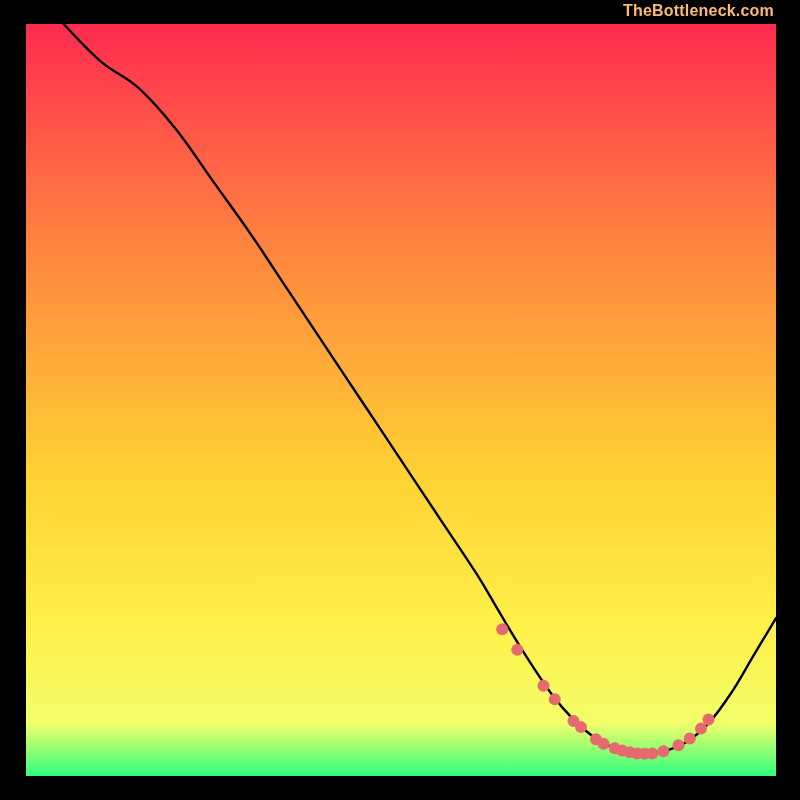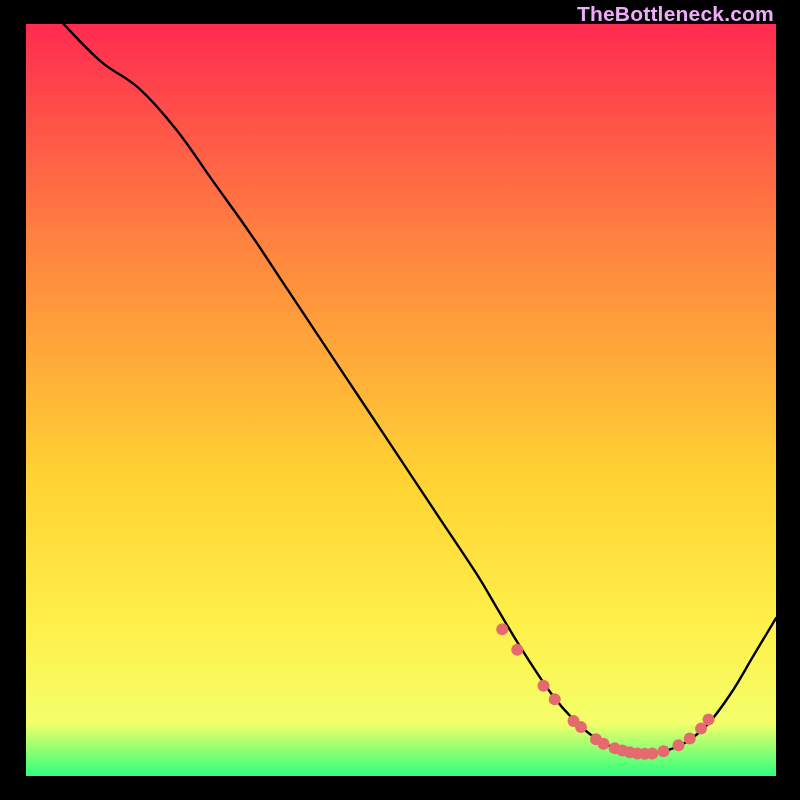--- a/index.html
+++ b/index.html
@@ -23,23 +23,23 @@
     left: 0;
     top: 0;
     width: 750px;
     height: 752px;
   }
   .watermark {
     position: absolute;
     top: 2px;
     right: 26px;
     font-family: Arial, Helvetica, sans-serif;
-    font-size: 21px;
+    font-size: 16px;
     font-weight: bold;
-    color: #f0abfc;
+    color: #fdba74;
     letter-spacing: 0.2px;
   }
 </style>
 </head>
 <body>
 
 <div class="frame">
   <svg class="plot" viewBox="0 0 750 752" preserveAspectRatio="none">
     <defs>
       <linearGradient id="bg-grad" x1="0" y1="0" x2="0" y2="1">

